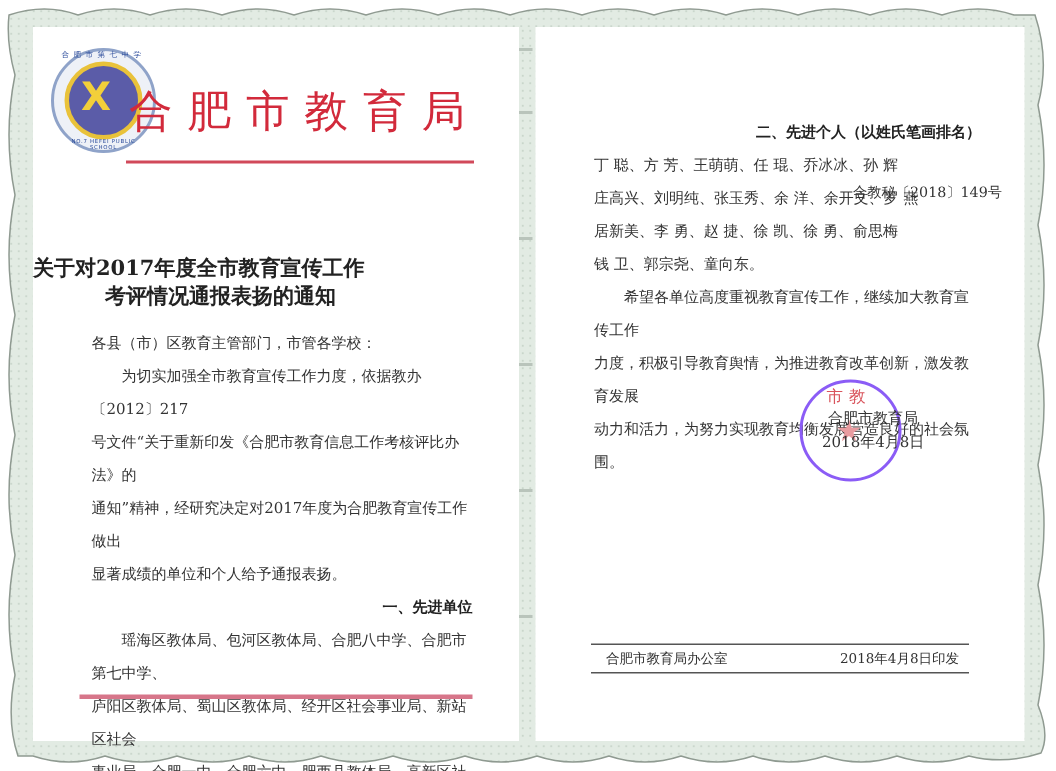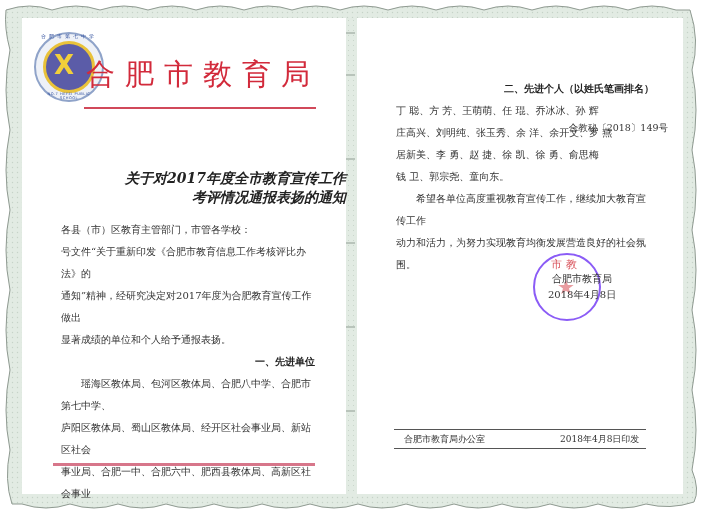--- a/index.html
+++ b/index.html
@@ -20,23 +20,23 @@
   .logo .ring { position:absolute; left:7px; top:7px; width:52px; height:52px; border-radius:50%;
                 background:#5b5ca8; border:3px solid #e9c23a; box-sizing:border-box; }
   .logo .glyph { position:absolute; left:18px; top:16px; font-size:26px; color:#f2cf3a; font-family:"DejaVu Sans", sans-serif; font-weight:bold; }
   .logo .arc-text { position:absolute; left:0; top:-1px; width:66px; text-align:center; font-size:5px; color:#2c4c9c; letter-spacing:3px; font-family:"DejaVu Sans", sans-serif; }
   .logo .arc-bottom { position:absolute; left:2px; top:58px; width:62px; text-align:center; font-size:3.6px; color:#2c4c9c; letter-spacing:0.5px; font-family:"DejaVu Sans", sans-serif; }
 
   .header-title { position:absolute; left:86px; top:60px; font-size:29px; color:#d22a3b; letter-spacing:10px; font-family:"DejaVu Serif", serif; line-height:1; }
   .header-rule { position:absolute; left:84px; top:107px; width:232px; height:2px; background:#d1495a; }
   .doc-num { position:absolute; right:36px; top:122px; font-size:9.5px; color:#333; }
 
-  .doc-title { position:absolute; left:22px; width:324px; text-align:right; font-size:14px; font-weight:bold; color:#222; font-family:"DejaVu Serif", serif;font-style:italic; }
+  .doc-title { position:absolute; left:22px; width:324px; text-align:left; font-size:14px; font-weight:bold; color:#222; font-family:"DejaVu Serif", serif; }
   .doc-title.l1 { top:170px; }
-  .doc-title.l2 { top:189px; }
+  .doc-title.l2 { top:189px;padding-left:48px; }
 
   .body { position:absolute; font-size:10px; color:#333; line-height:22px; font-family:"DejaVu Serif", serif; }
   .left-body { left:61px; top:219px; width:254px; }
   .right-body { left:396px; top:78px; width:258px; }
   .ind { text-indent:20px; }
   .sec { padding-left:20px; font-weight:bold; color:#222;text-align:right; }
 
   .red-rule { position:absolute; left:53px; top:463px; width:262px; height:3px; background:#d7768a; }
 
   .stamp { position:absolute; left:533px; top:253px; width:68px; height:68px; border:2px solid #8b5cf6; border-radius:50%; box-sizing:border-box; }
@@ -90,39 +90,41 @@
 
 <div class="header-title">合肥市教育局</div>
 <div class="header-rule"></div>
 <div class="doc-num">合教秘〔2018〕149号</div>
 
 <div class="doc-title l1">关于对2017年度全市教育宣传工作</div>
 <div class="doc-title l2">考评情况通报表扬的通知</div>
 
 <div class="body left-body">
   <div>各县（市）区教育主管部门，市管各学校：</div>
+  <div class="ind">为切实加强全市教育宣传工作力度，依据教办〔2012〕217</div>
   <div>号文件“关于重新印发《合肥市教育信息工作考核评比办法》的</div>
   <div>通知”精神，经研究决定对2017年度为合肥教育宣传工作做出</div>
   <div>显著成绩的单位和个人给予通报表扬。</div>
   <div class="sec">一、先进单位</div>
   <div class="ind">瑶海区教体局、包河区教体局、合肥八中学、合肥市第七中学、</div>
   <div>庐阳区教体局、蜀山区教体局、经开区社会事业局、新站区社会</div>
   <div>事业局、合肥一中、合肥六中、肥西县教体局、高新区社会事业</div>
 
 </div>
 
 <div class="red-rule"></div>
 
 <div class="body right-body">
   <div class="sec">二、先进个人（以姓氏笔画排名）</div>
   <div>丁 聪、方 芳、王萌萌、任 琨、乔冰冰、孙 辉</div>
   <div>庄高兴、刘明纯、张玉秀、余 洋、余开文、罗 燕</div>
   <div>居新美、李 勇、赵 捷、徐 凯、徐 勇、俞思梅</div>
   <div>钱 卫、郭宗尧、童向东。</div>
   <div class="ind">希望各单位高度重视教育宣传工作，继续加大教育宣传工作</div>
+  <div>力度，积极引导教育舆情，为推进教育改革创新，激发教育发展</div>
   <div>动力和活力，为努力实现教育均衡发展营造良好的社会氛围。</div>
 </div>
 
 <div class="stamp">
   <div class="st">市教</div>
   <div class="star">★</div>
 </div>
 <div class="sig org">合肥市教育局</div>
 <div class="sig date">2018年4月8日</div>
 

